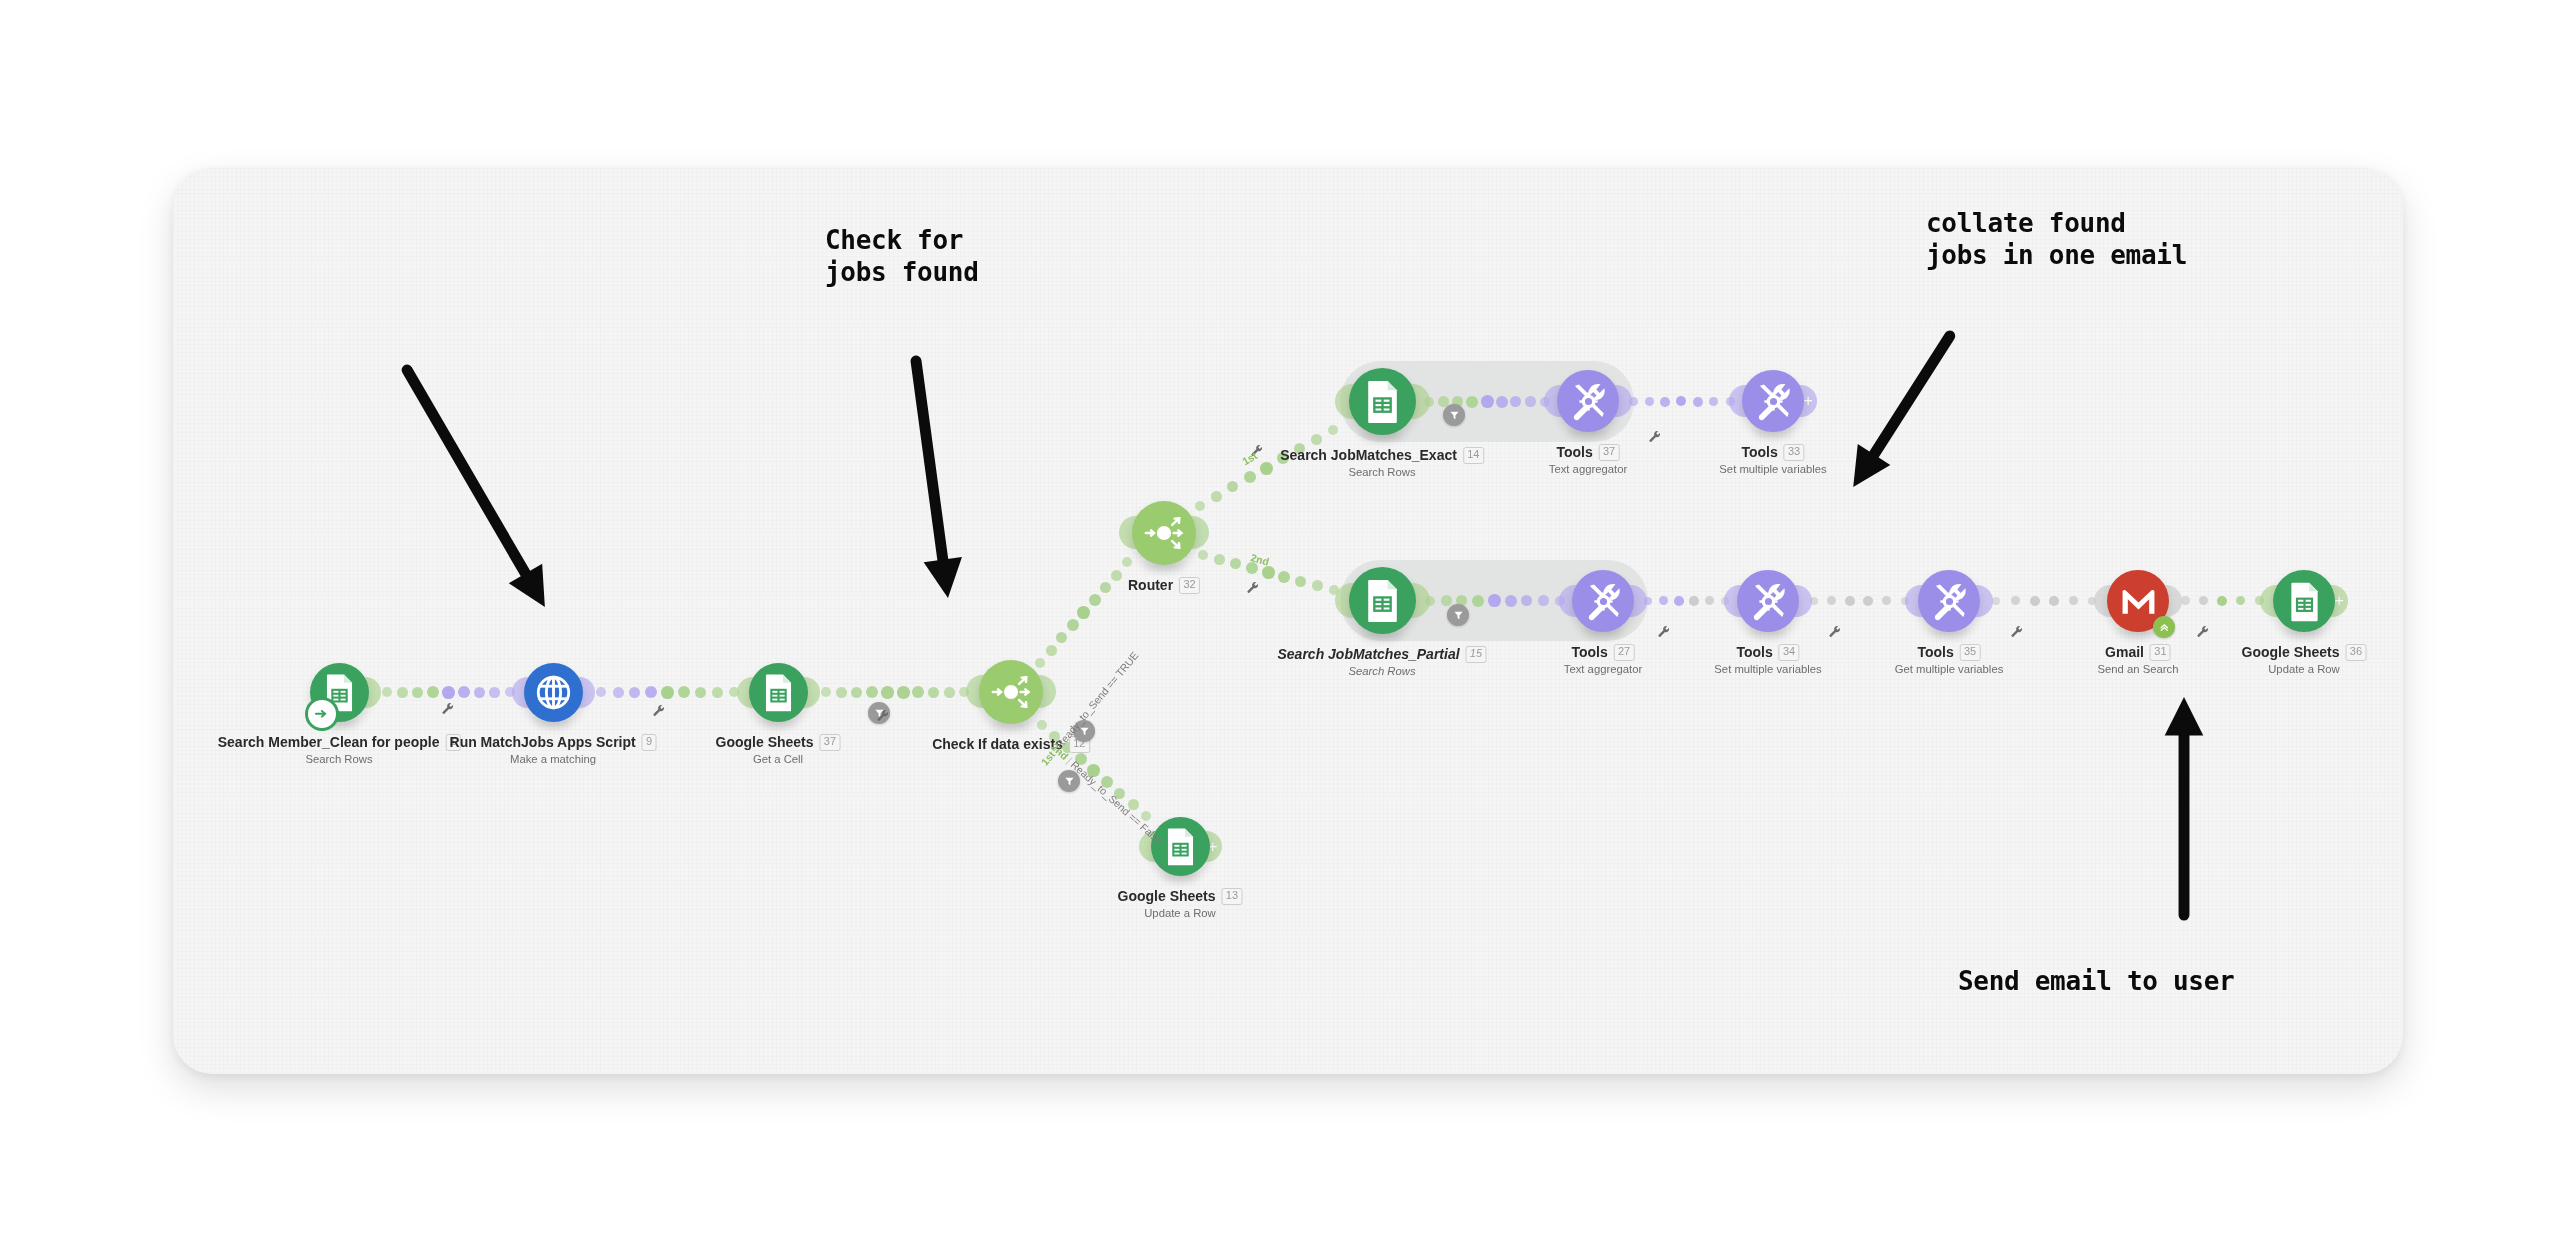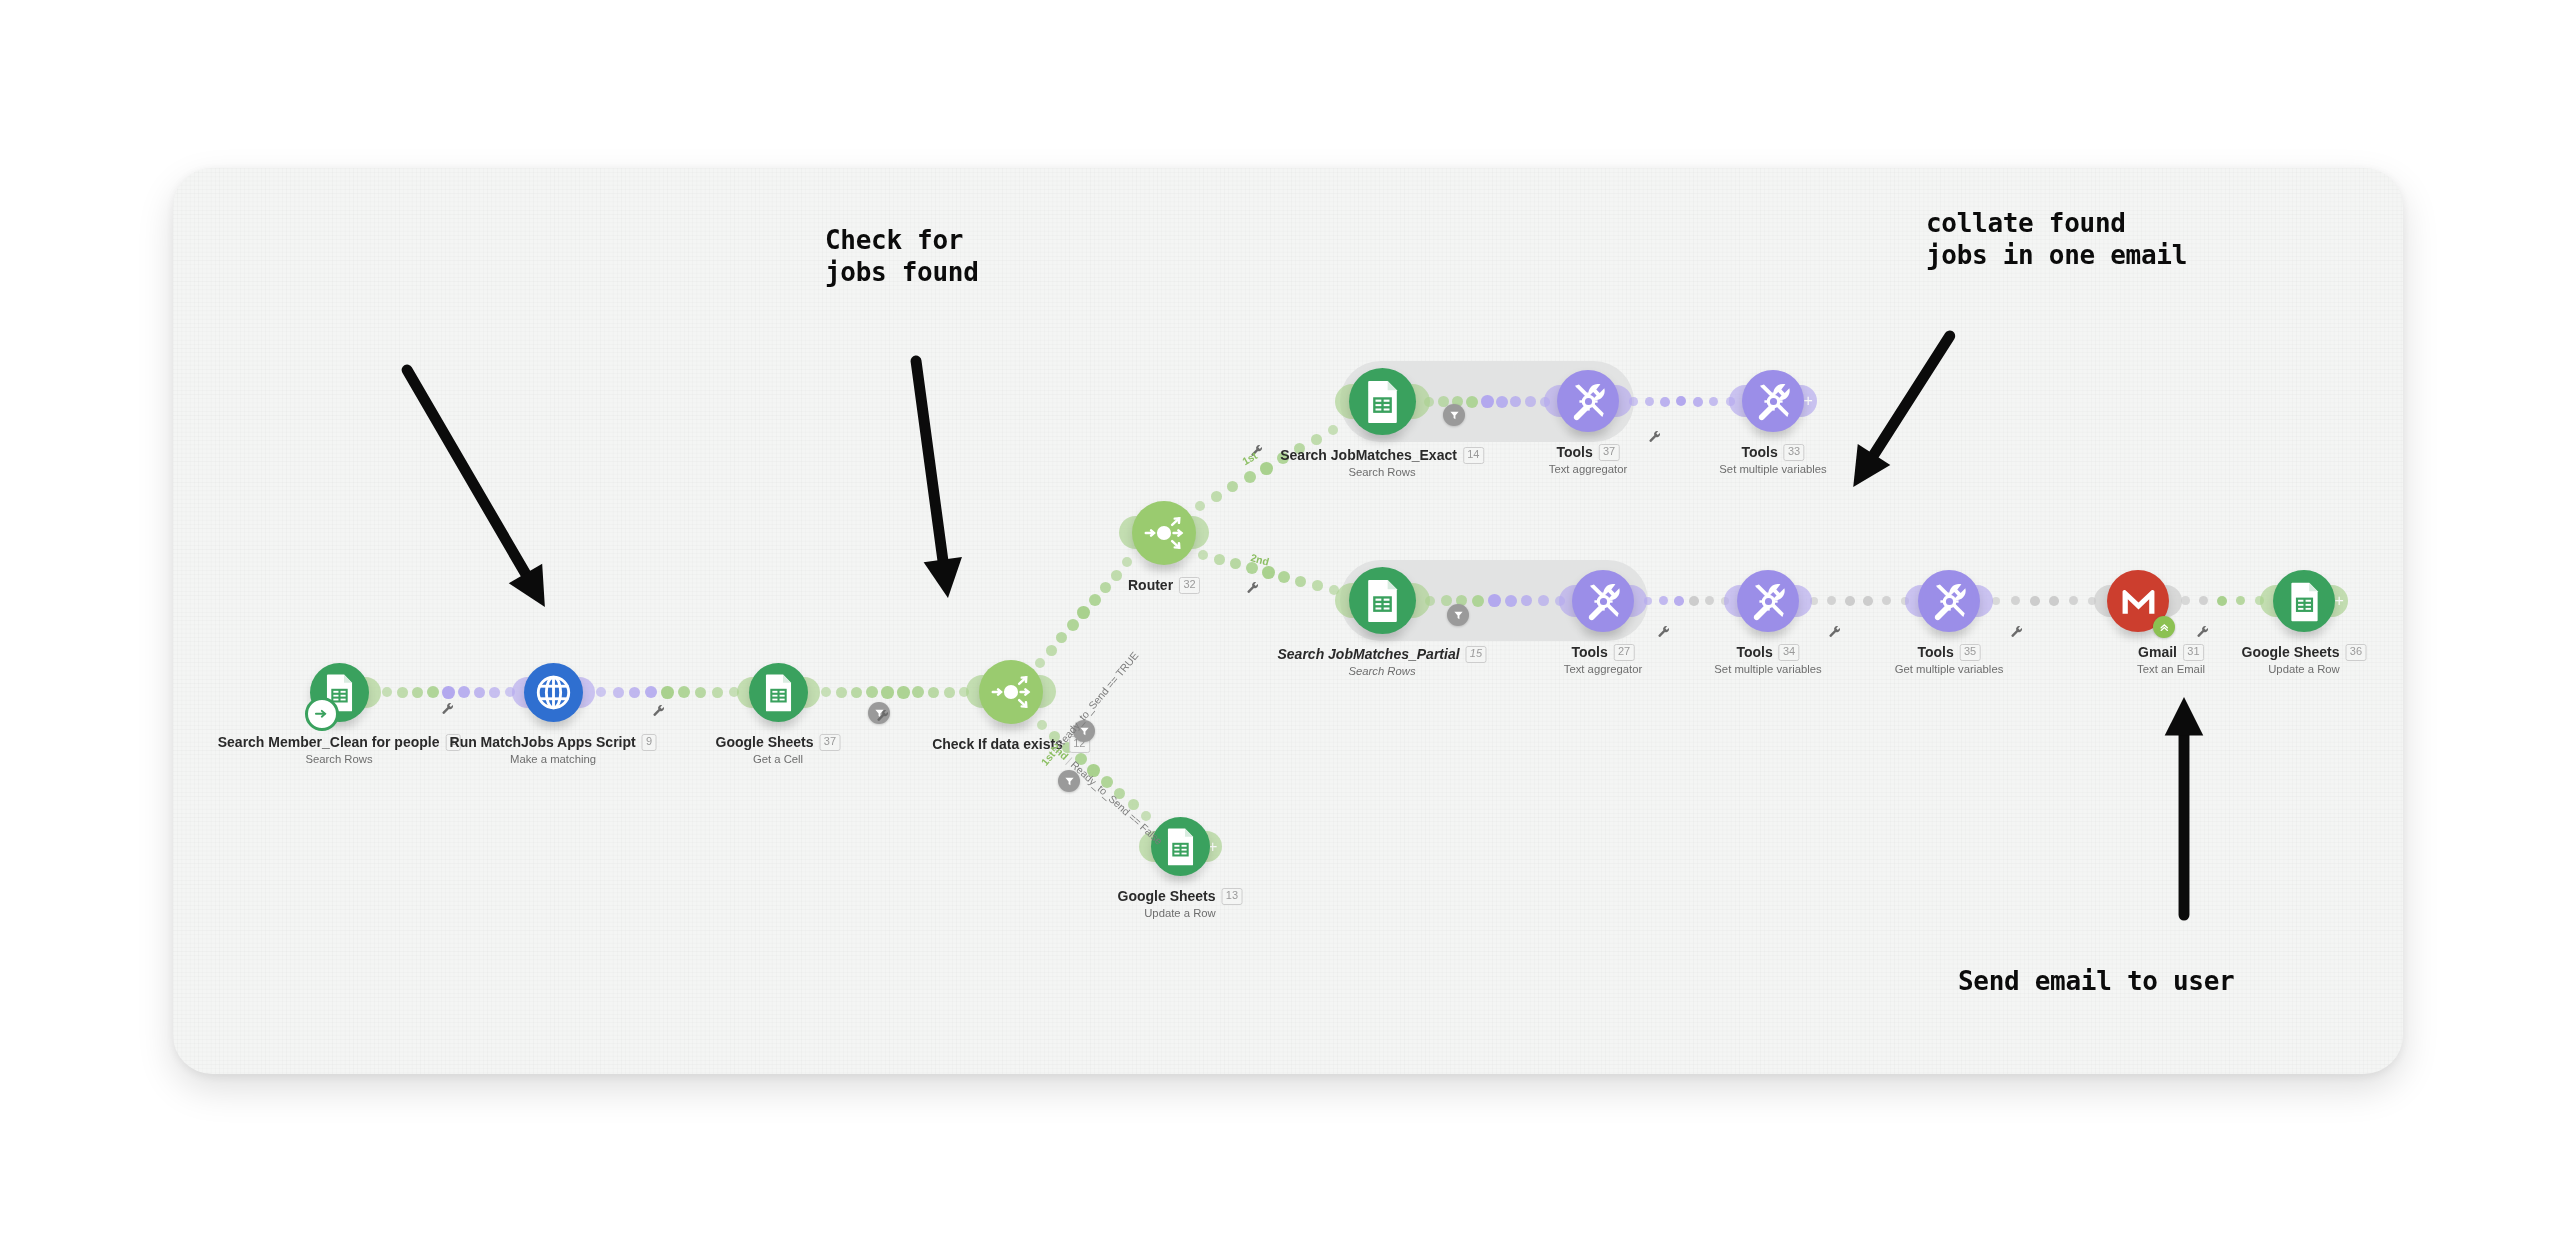--- a/index.html
+++ b/index.html
@@ -638,26 +638,26 @@
     <div class="shadowdot" style="left:45px;top:67px;width:39px;height:9.3px;"></div>
     <div style="position:absolute;left:21px;top:25px;width:25px;height:32px;
          background:#c9c9c9;opacity:.65;border-radius:31px 0 0 31px;"></div>
     <div style="position:absolute;left:84px;top:25px;width:25px;height:32px;
          background:#c9c9c9;opacity:.65;border-radius:0 31px 31px 0;display:flex;align-items:center;justify-content:flex-end;padding-right:4.2px;box-sizing:border-box;"></div>
     <div class="bubble" style="left:34px;top:10px;width:62px;height:62px;background:#cc3e2e;">
       <svg width="45" height="45" viewBox="0 0 48 48">
     <path d="M7 37V13.5c0-1.6 1.9-2.5 3.1-1.4L24 25l13.9-12.9c1.2-1.1 3.1-.2 3.1 1.4V37h-5.6V21.6L24 32.6 12.6 21.6V37z" fill="#ffffff"></path>
   </svg>
     </div>
-    <div class="labels" style="left:65px;top:84px;margin-left:33px;">
+    <div class="labels" style="left:65px;top:84px;">
       <div class="ltitle">
         <span>Gmail</span>
         <span class="badge">31</span>
       </div>
-      <div class="lsub">Text an Email</div>
+      <div class="lsub">Send an Search</div>
     </div>
       </div>
       <div class="upbadge" style="left: 1980px; top: 448px;">
         <svg width="12.6" height="12.6" viewBox="0 0 24 24">
           <g stroke="#ffffff" stroke-width="2.4" fill="none" stroke-linecap="round">
             <polyline points="6,13 12,7.5 18,13"></polyline>
             <polyline points="6,18 12,12.5 18,18"></polyline>
           </g>
         </svg>
       </div>

